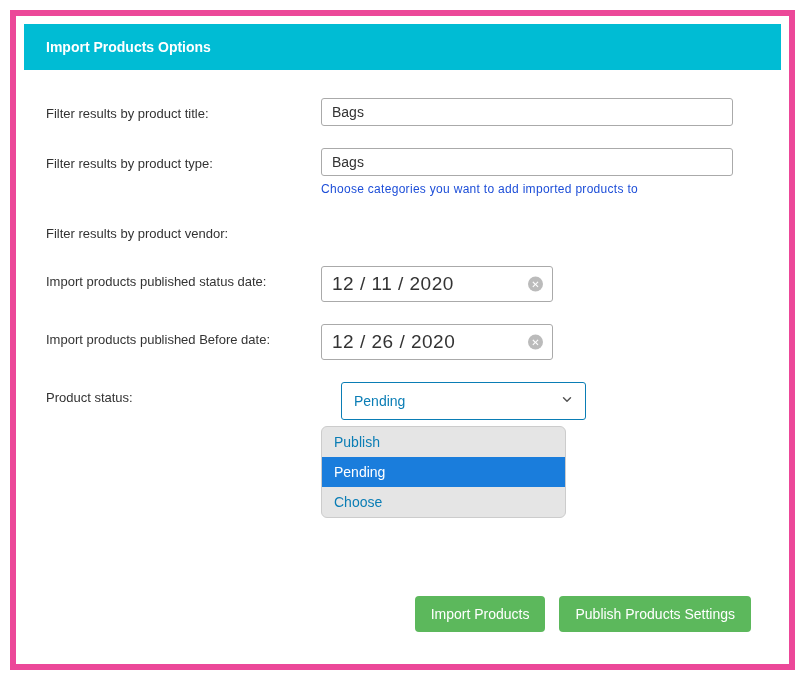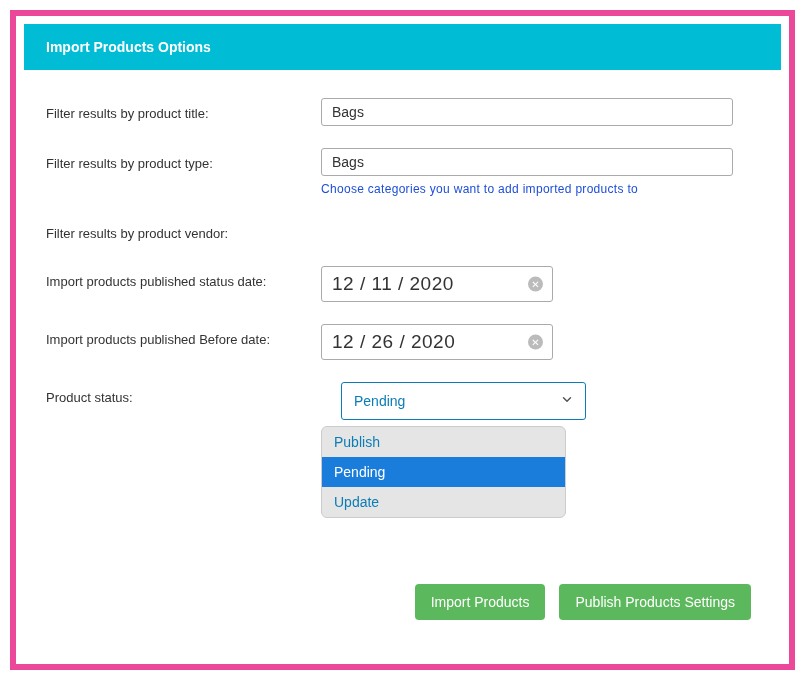--- a/index.html
+++ b/index.html
@@ -139,21 +139,21 @@
     font-size: 14px;
     color: #0a7db5;
     cursor: pointer;
   }
   .dropdown-option.selected {
     background: #1a7ddc;
     color: #fff;
   }
   .button-row {
     position: absolute;
-    bottom: 36px;
+    bottom: 24px;
     right: 30px;
     display: flex;
     gap: 14px;
   }
   .btn {
     background: #5cb85c;
     color: #fff;
     border: none;
     border-radius: 4px;
     padding: 10px 16px;
@@ -220,21 +220,21 @@
             </div>
             <span class="chevron">
               <svg width="14" height="14" viewBox="0 0 24 24" fill="none" stroke="#555" stroke-width="2.5" stroke-linecap="round" stroke-linejoin="round">
                   <polyline points="6 9 12 15 18 9"></polyline>
                 </svg>
             </span>
           </div>
           <div class="dropdown">
             <div class="dropdown-option">Publish</div>
             <div class="dropdown-option selected">Pending</div>
-            <div class="dropdown-option">Update</div>
+            <div class="dropdown-option">Choose</div>
           </div>
         </div>
       </div>
 
       <div class="button-row">
         <button class="btn">Import Products</button>
         <button class="btn">Publish Products Settings</button>
       </div>
 
     </div>

